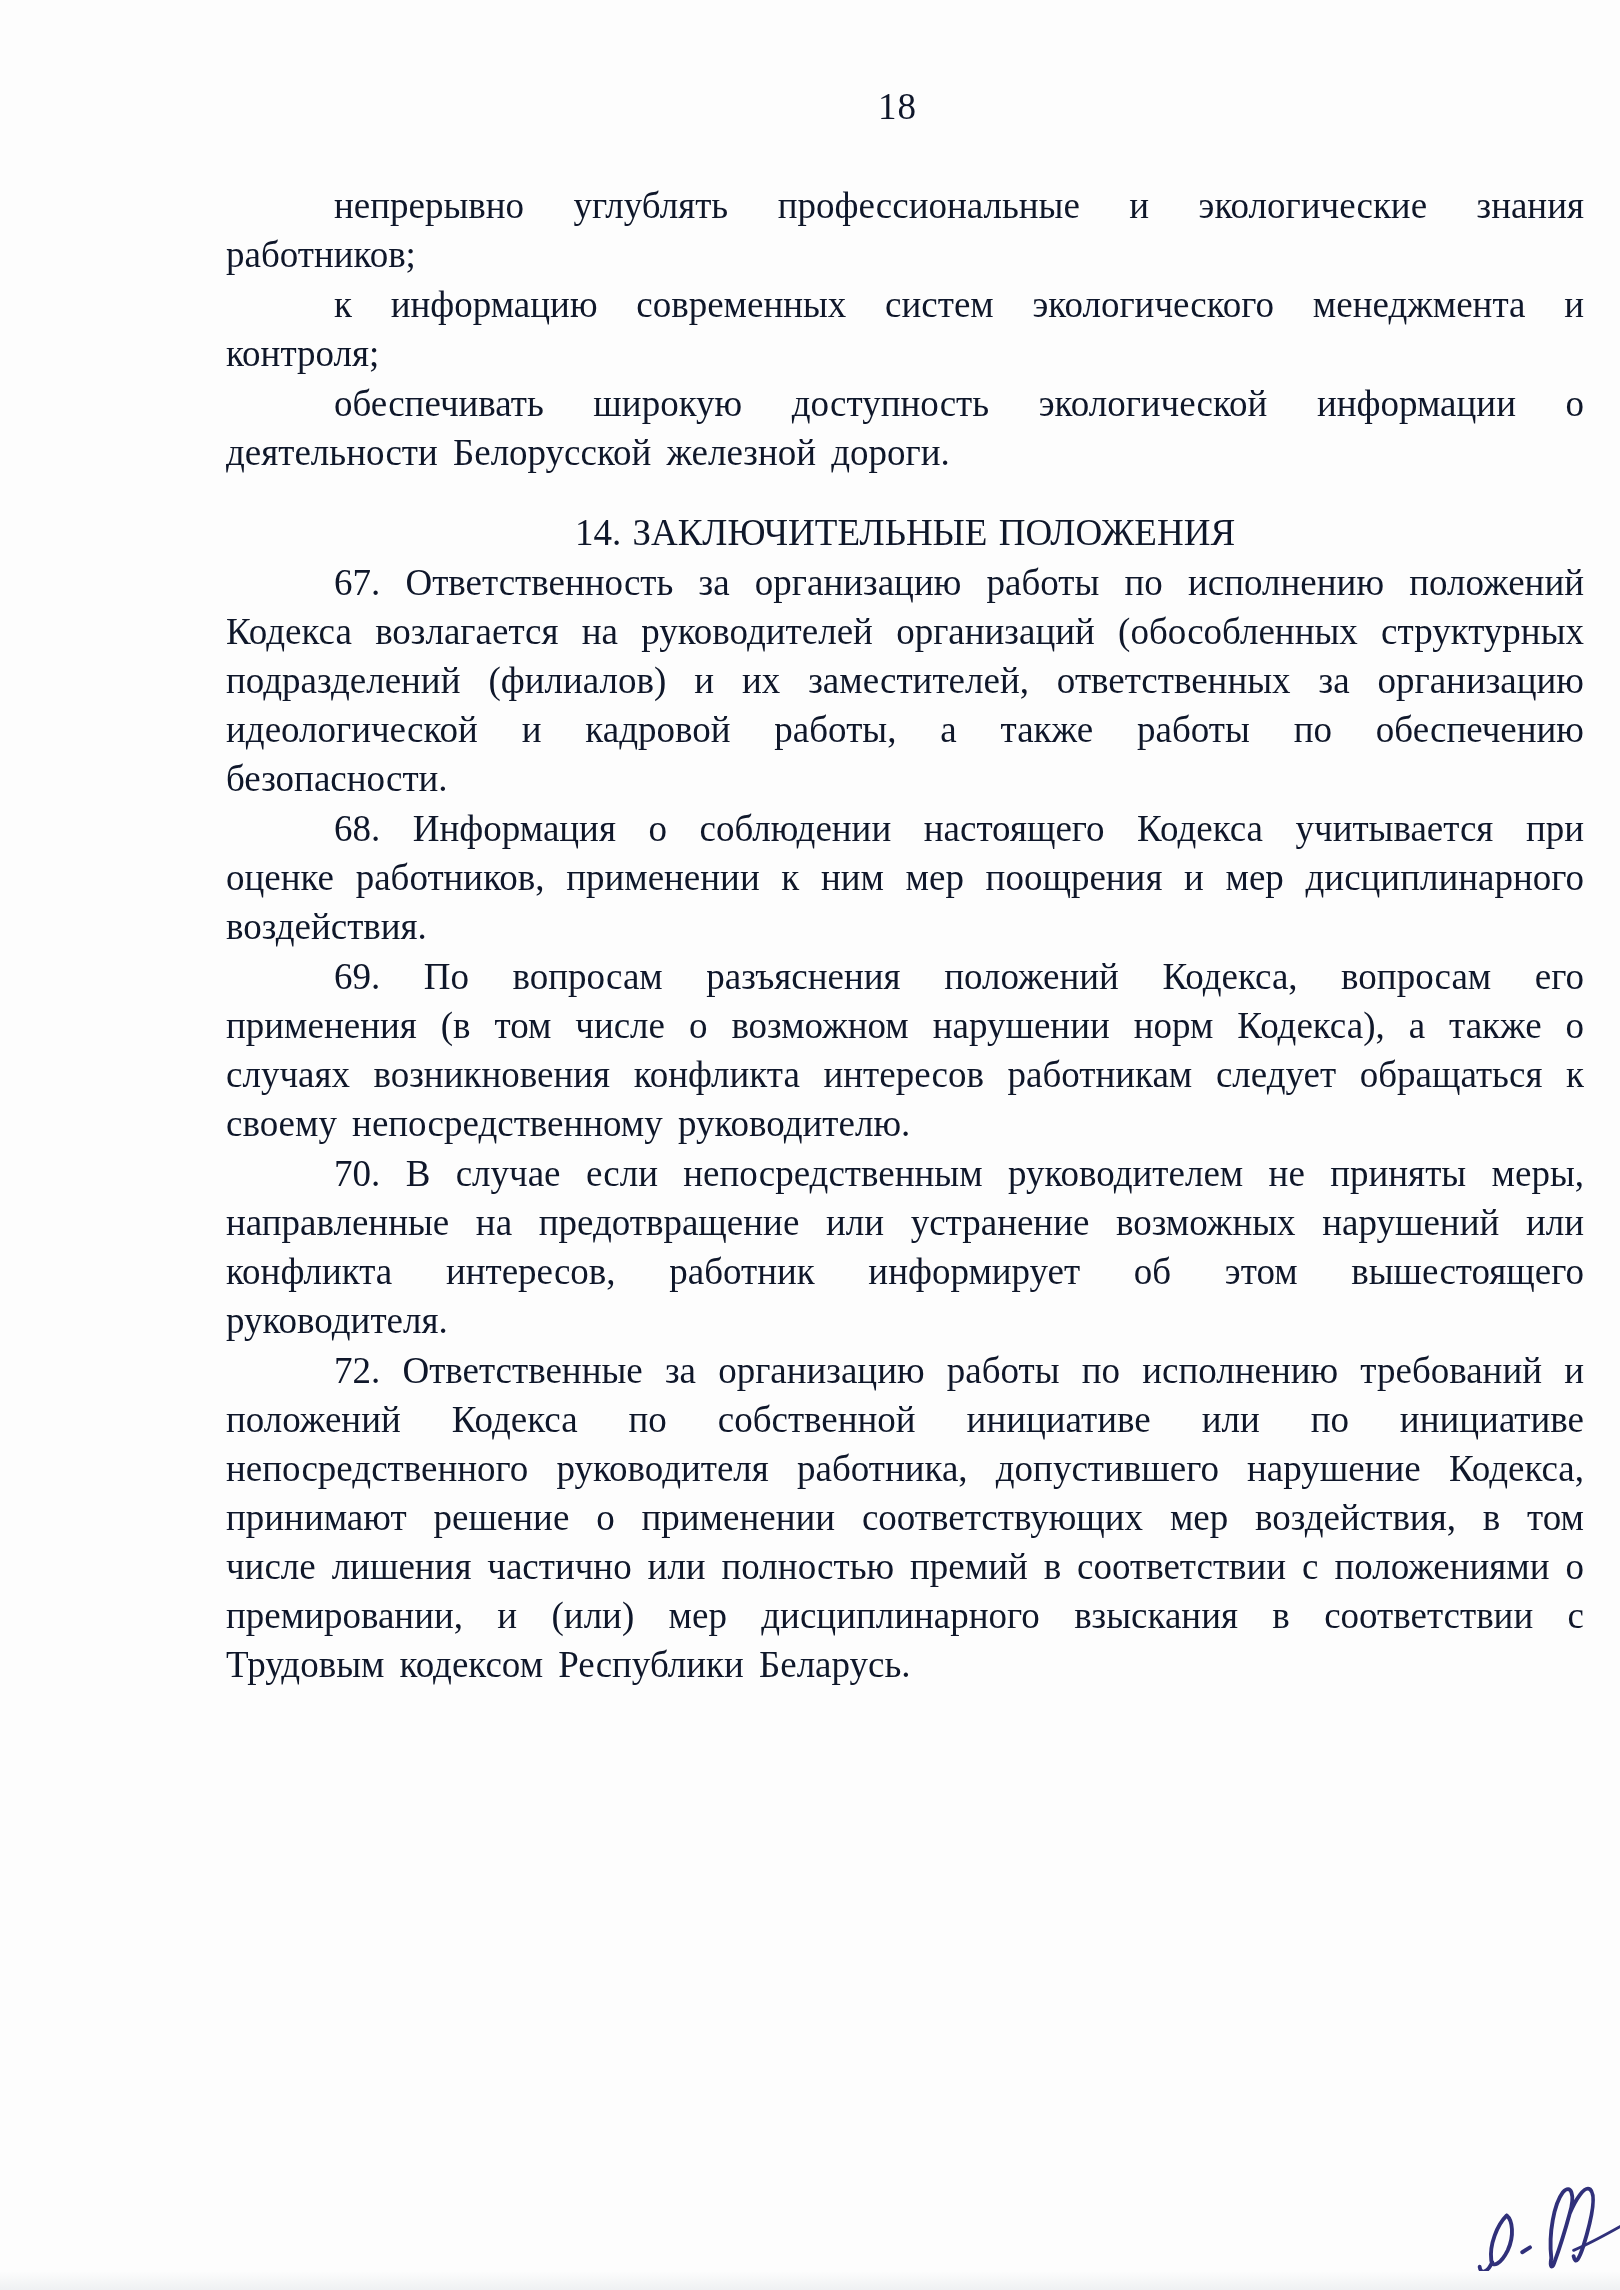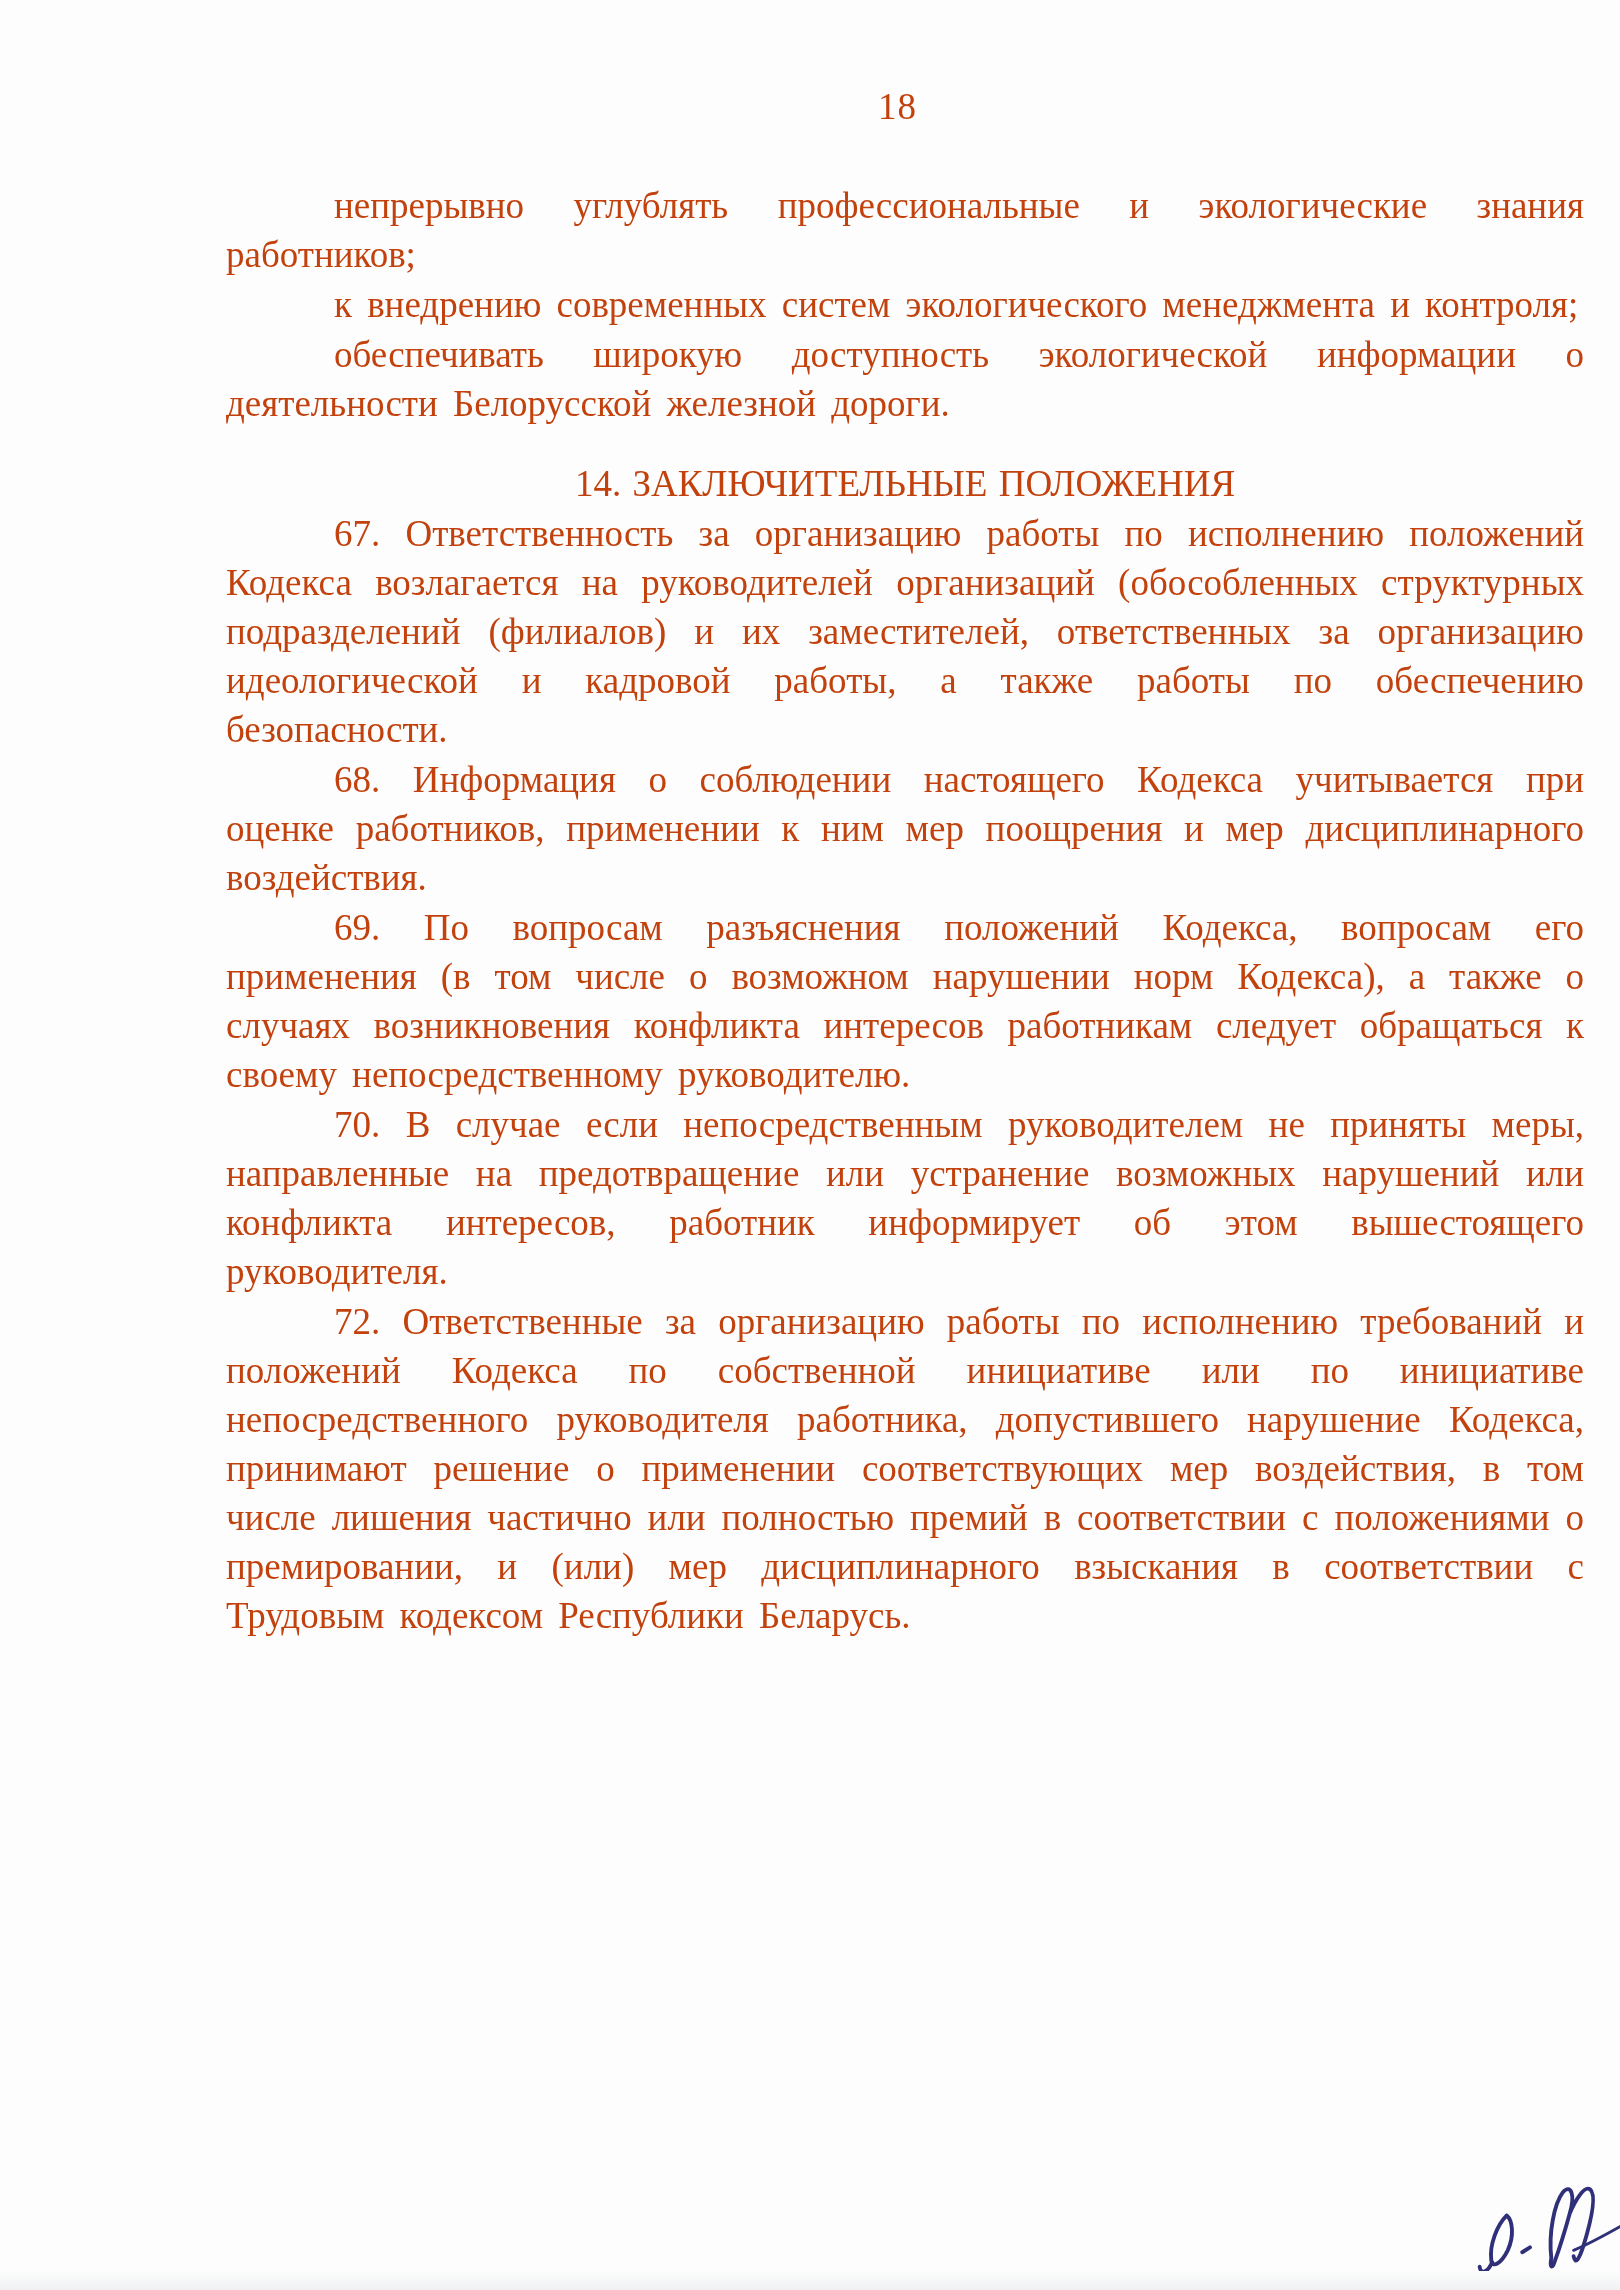--- a/index.html
+++ b/index.html
@@ -6,21 +6,21 @@
   html, body {
     margin: 0;
     padding: 0;
     background: #ffffff;
   }
   .page {
     position: relative;
     width: 1620px;
     height: 2291px;
     background: #fdfdfd;
-    color: #c2410c;
+    color: #0f172a;
     font-family: "Liberation Serif", "DejaVu Serif", serif;
     overflow: hidden;
   }
   .page-number {
     position: absolute;
     top: 86px;
     left: 878px;
     font-size: 37px;
     line-height: 41px;
     letter-spacing: 1px;
@@ -67,21 +67,21 @@
 </head>
 <body>
 
 <div class="page">
 
   <div class="page-number">18</div>
 
   <div class="text-block">
 
     <p>непрерывно углублять профессиональные и экологические знания работников;</p>
-    <p>к внедрению современных систем экологического менеджмента и контроля;</p>
+    <p>к информацию современных систем экологического менеджмента и контроля;</p>
     <p>обеспечивать широкую доступность экологической информации о деятельности Белорусской железной дороги.</p>
 
     <h2 class="section-heading">14. ЗАКЛЮЧИТЕЛЬНЫЕ ПОЛОЖЕНИЯ</h2>
 
     <p>67. Ответственность за организацию работы по исполнению положений Кодекса возлагается на руководителей организаций (обособленных структурных подразделений (филиалов) и их заместителей, ответственных за организацию идеологической и кадровой работы, а также работы по обеспечению безопасности.</p>
     <p>68. Информация о соблюдении настоящего Кодекса учитывается при оценке работников, применении к ним мер поощрения и мер дисциплинарного воздействия.</p>
     <p>69. По вопросам разъяснения положений Кодекса, вопросам его применения (в том числе о возможном нарушении норм Кодекса), а также о случаях возникновения конфликта интересов работникам следует обращаться к своему непосредственному руководителю.</p>
     <p>70. В случае если непосредственным руководителем не приняты меры, направленные на предотвращение или устранение возможных нарушений или конфликта интересов, работник информирует об этом вышестоящего руководителя.</p>
     <p>72. Ответственные за организацию работы по исполнению требований и положений Кодекса по собственной инициативе или по инициативе непосредственного руководителя работника, допустившего нарушение Кодекса, принимают решение о применении соответствующих мер воздействия, в том числе лишения частично или полностью премий в соответствии с положениями о премировании, и (или) мер дисциплинарного взыскания в соответствии с Трудовым кодексом Республики Беларусь.</p>
 

